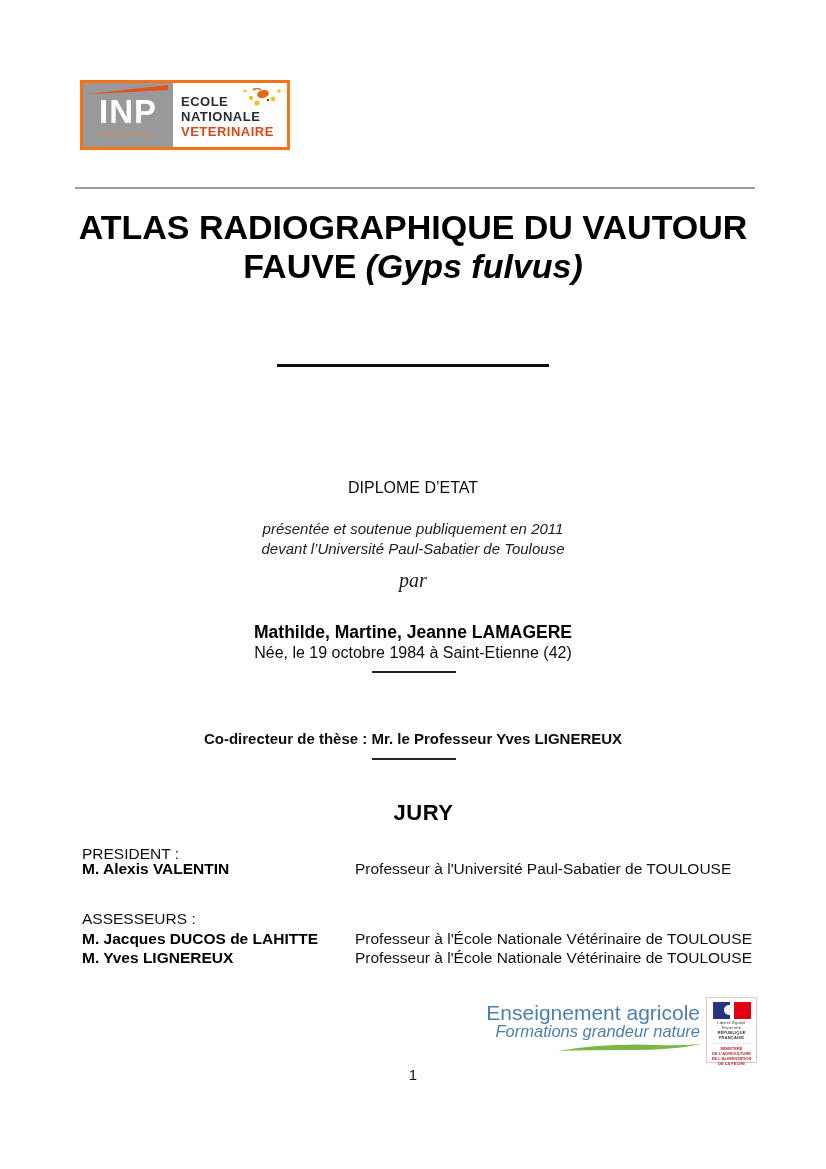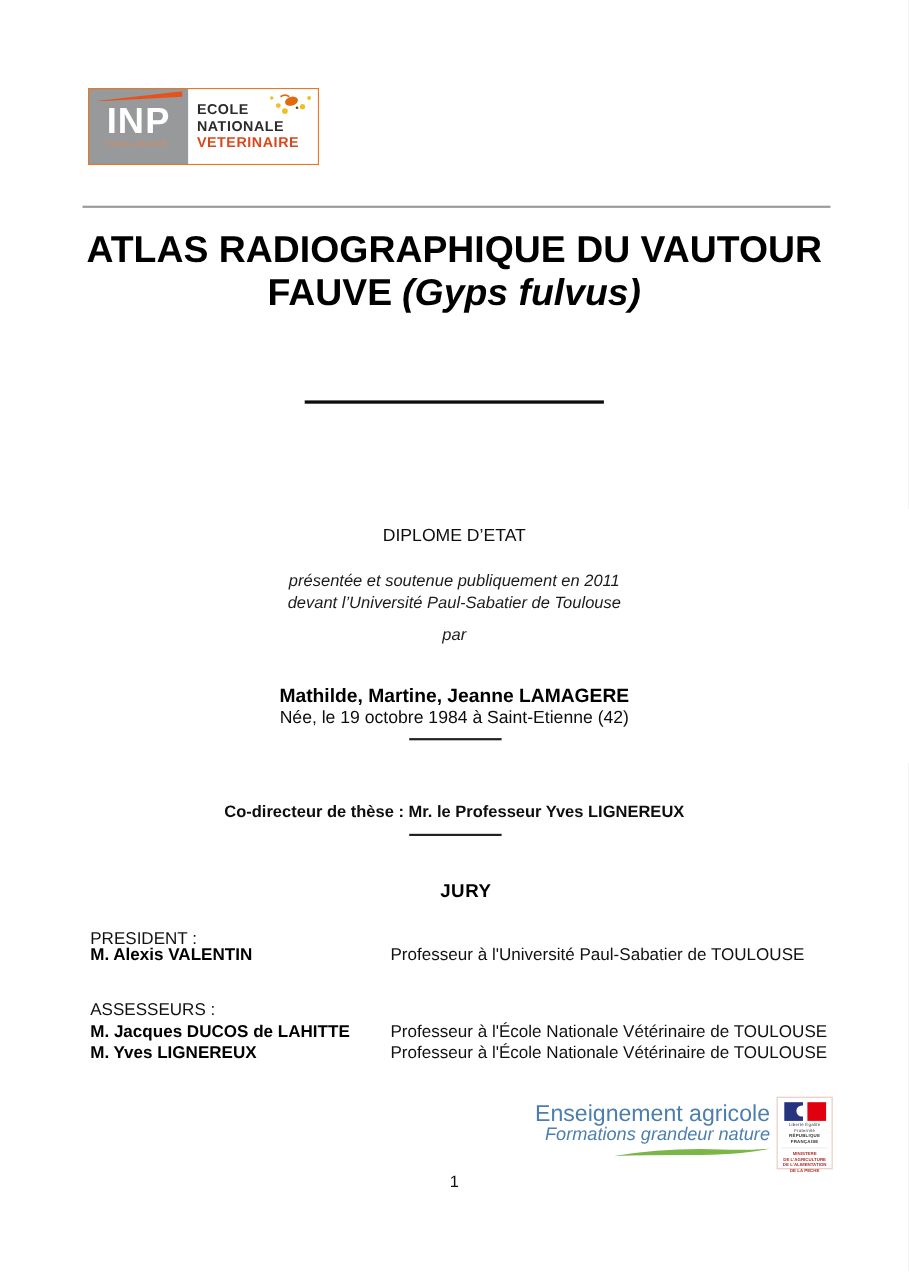--- a/index.html
+++ b/index.html
@@ -5,21 +5,21 @@
   * { margin:0; padding:0; box-sizing:border-box; }
   body { background:#e0e0e0; font-family:"Liberation Sans", sans-serif; }
   .page {
     position:relative; width:826px; height:1169px; margin:0 auto;
     background:#ffffff; color:#1a1a1a; overflow:hidden;
   }
   .abs { position:absolute; }
   .centered { left:0; width:826px; text-align:center; }
 
   
-  .inp-logo { left:80px; top:80px; width:210px; height:70px; border:1px solid #f97316; display:flex; background:#14b8a6; }
+  .inp-logo { left:80px; top:80px; width:210px; height:70px; border:3px solid #f97316; display:flex; background:#14b8a6; }
   .inp-left { width:90px; background:#97999b; position:relative; overflow:hidden; }
   .inp-swoosh { position:absolute; top:2px; left:5px; width:80px; height:9px; background:#e8521a;
     clip-path:polygon(0 100%, 100% 0, 100% 55%, 5% 100%); }
   .inp-acronym { position:absolute; top:12px; left:0; width:100%; text-align:center;
     color:#ffffff; font-weight:bold; font-size:33px; letter-spacing:1px; line-height:33px; }
   .inp-city { position:absolute; top:48px; left:0; width:100%; text-align:center;
     color:#e8864f; font-weight:bold; font-size:6px; letter-spacing:3px; }
   .inp-right { flex:1; background:#ffffff; position:relative; padding:11px 0 0 8px; }
   .inp-line { font-weight:bold; font-size:13px; letter-spacing:0.5px; line-height:15px; color:#2b2b2b; }
   .inp-line.vet { color:#d9481c; }
@@ -32,32 +32,32 @@
 
   
   .main-title { top:208px; font-weight:bold; font-size:34px; line-height:39px; color:#000; }
   .main-title .sci { font-style:italic; margin-left:9px; }
 
   .center-bar { top:364px; left:277px; width:272px; height:3px; background:#0d0d0d; }
 
   .these-block { top:401px; font-size:16px; line-height:19.5px; color:#0d0d0d; }
   .diplome { top:479px; font-size:16px; color:#0d0d0d; }
   .presentation { top:519px; font-size:15px; line-height:20px; font-style:italic; color:#1c1c1c; }
-  .par { top:569px; font-size:15px; font-style:italic; color:#1c1c1c; }
+  .par { top:569px; font-size:20px; font-style:italic; color:#1c1c1c;font-family:Liberation Serif, serif; }
   .cand-name { top:622px; font-size:17.5px; font-weight:bold; color:#000; }
   .cand-birth { top:644px; font-size:16px; color:#0d0d0d; }
 
   .u-divider { left:372px; width:84px; height:1.5px; background:#222; }
   .div1 { top:671px; }
   .div2 { top:758px; }
 
   .director-line { top:696px; font-size:15px; font-weight:bold; color:#0d0d0d; }
   .codirector-line { top:730px; font-size:15px; font-weight:bold; color:#0d0d0d; }
 
-  .jury-heading { top:800px; font-size:17px; font-weight:bold; letter-spacing:0.5px; color:#000;padding-left:21px; }
+  .jury-heading { top:800px; font-size:22px; font-weight:bold; letter-spacing:0.5px; color:#000;padding-left:21px; }
   .jury-label { left:82px; font-size:15.5px; color:#111; }
   .jury-name { left:82px; font-size:15.5px; font-weight:bold; color:#000; }
   .jury-title { left:355px; font-size:15.5px; color:#111; }
 
   
   .ens-text { top:1003px; left:400px; width:300px; text-align:right; color:#4d7fae; }
   .ens-l1 { font-size:21px; font-weight:normal; line-height:19px; }
   .ens-l2 { font-size:16.5px; font-style:italic; line-height:19px; }
   .ens-swoosh { top:1042px; left:556px; }
   .ministry-box { top:997px; left:706px; width:51px; height:66px; border:1px solid #e8c8bc;

